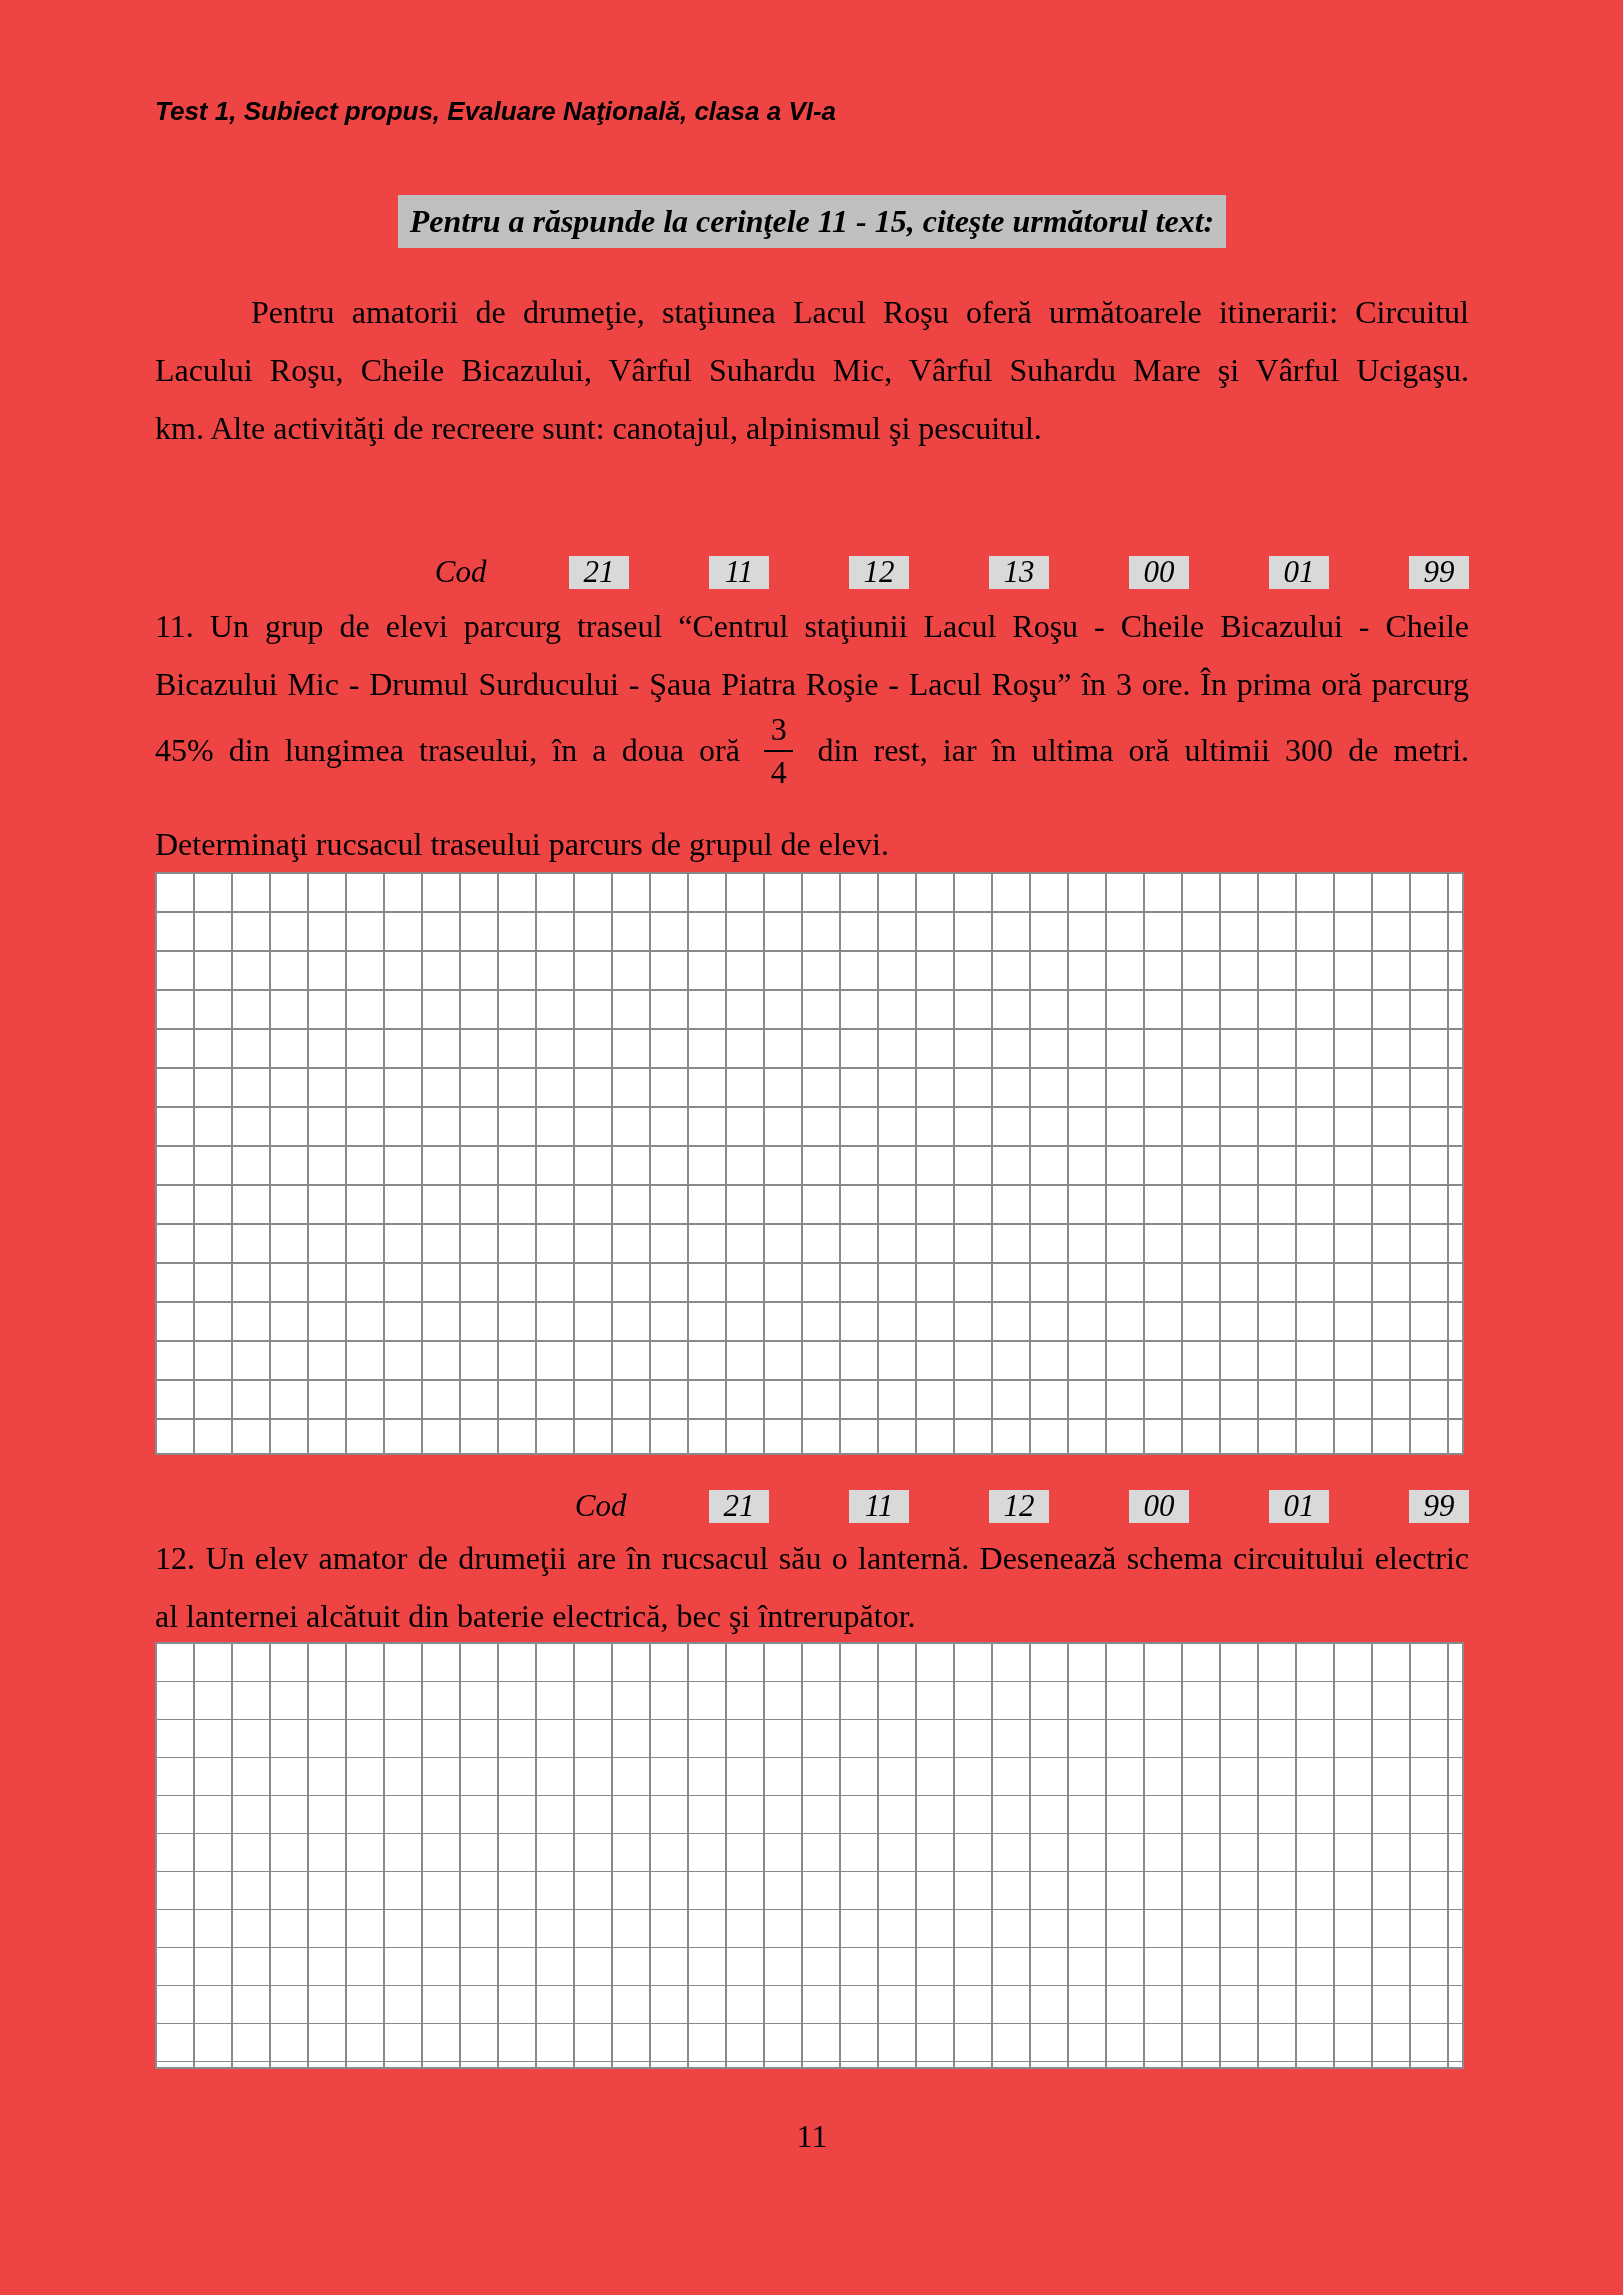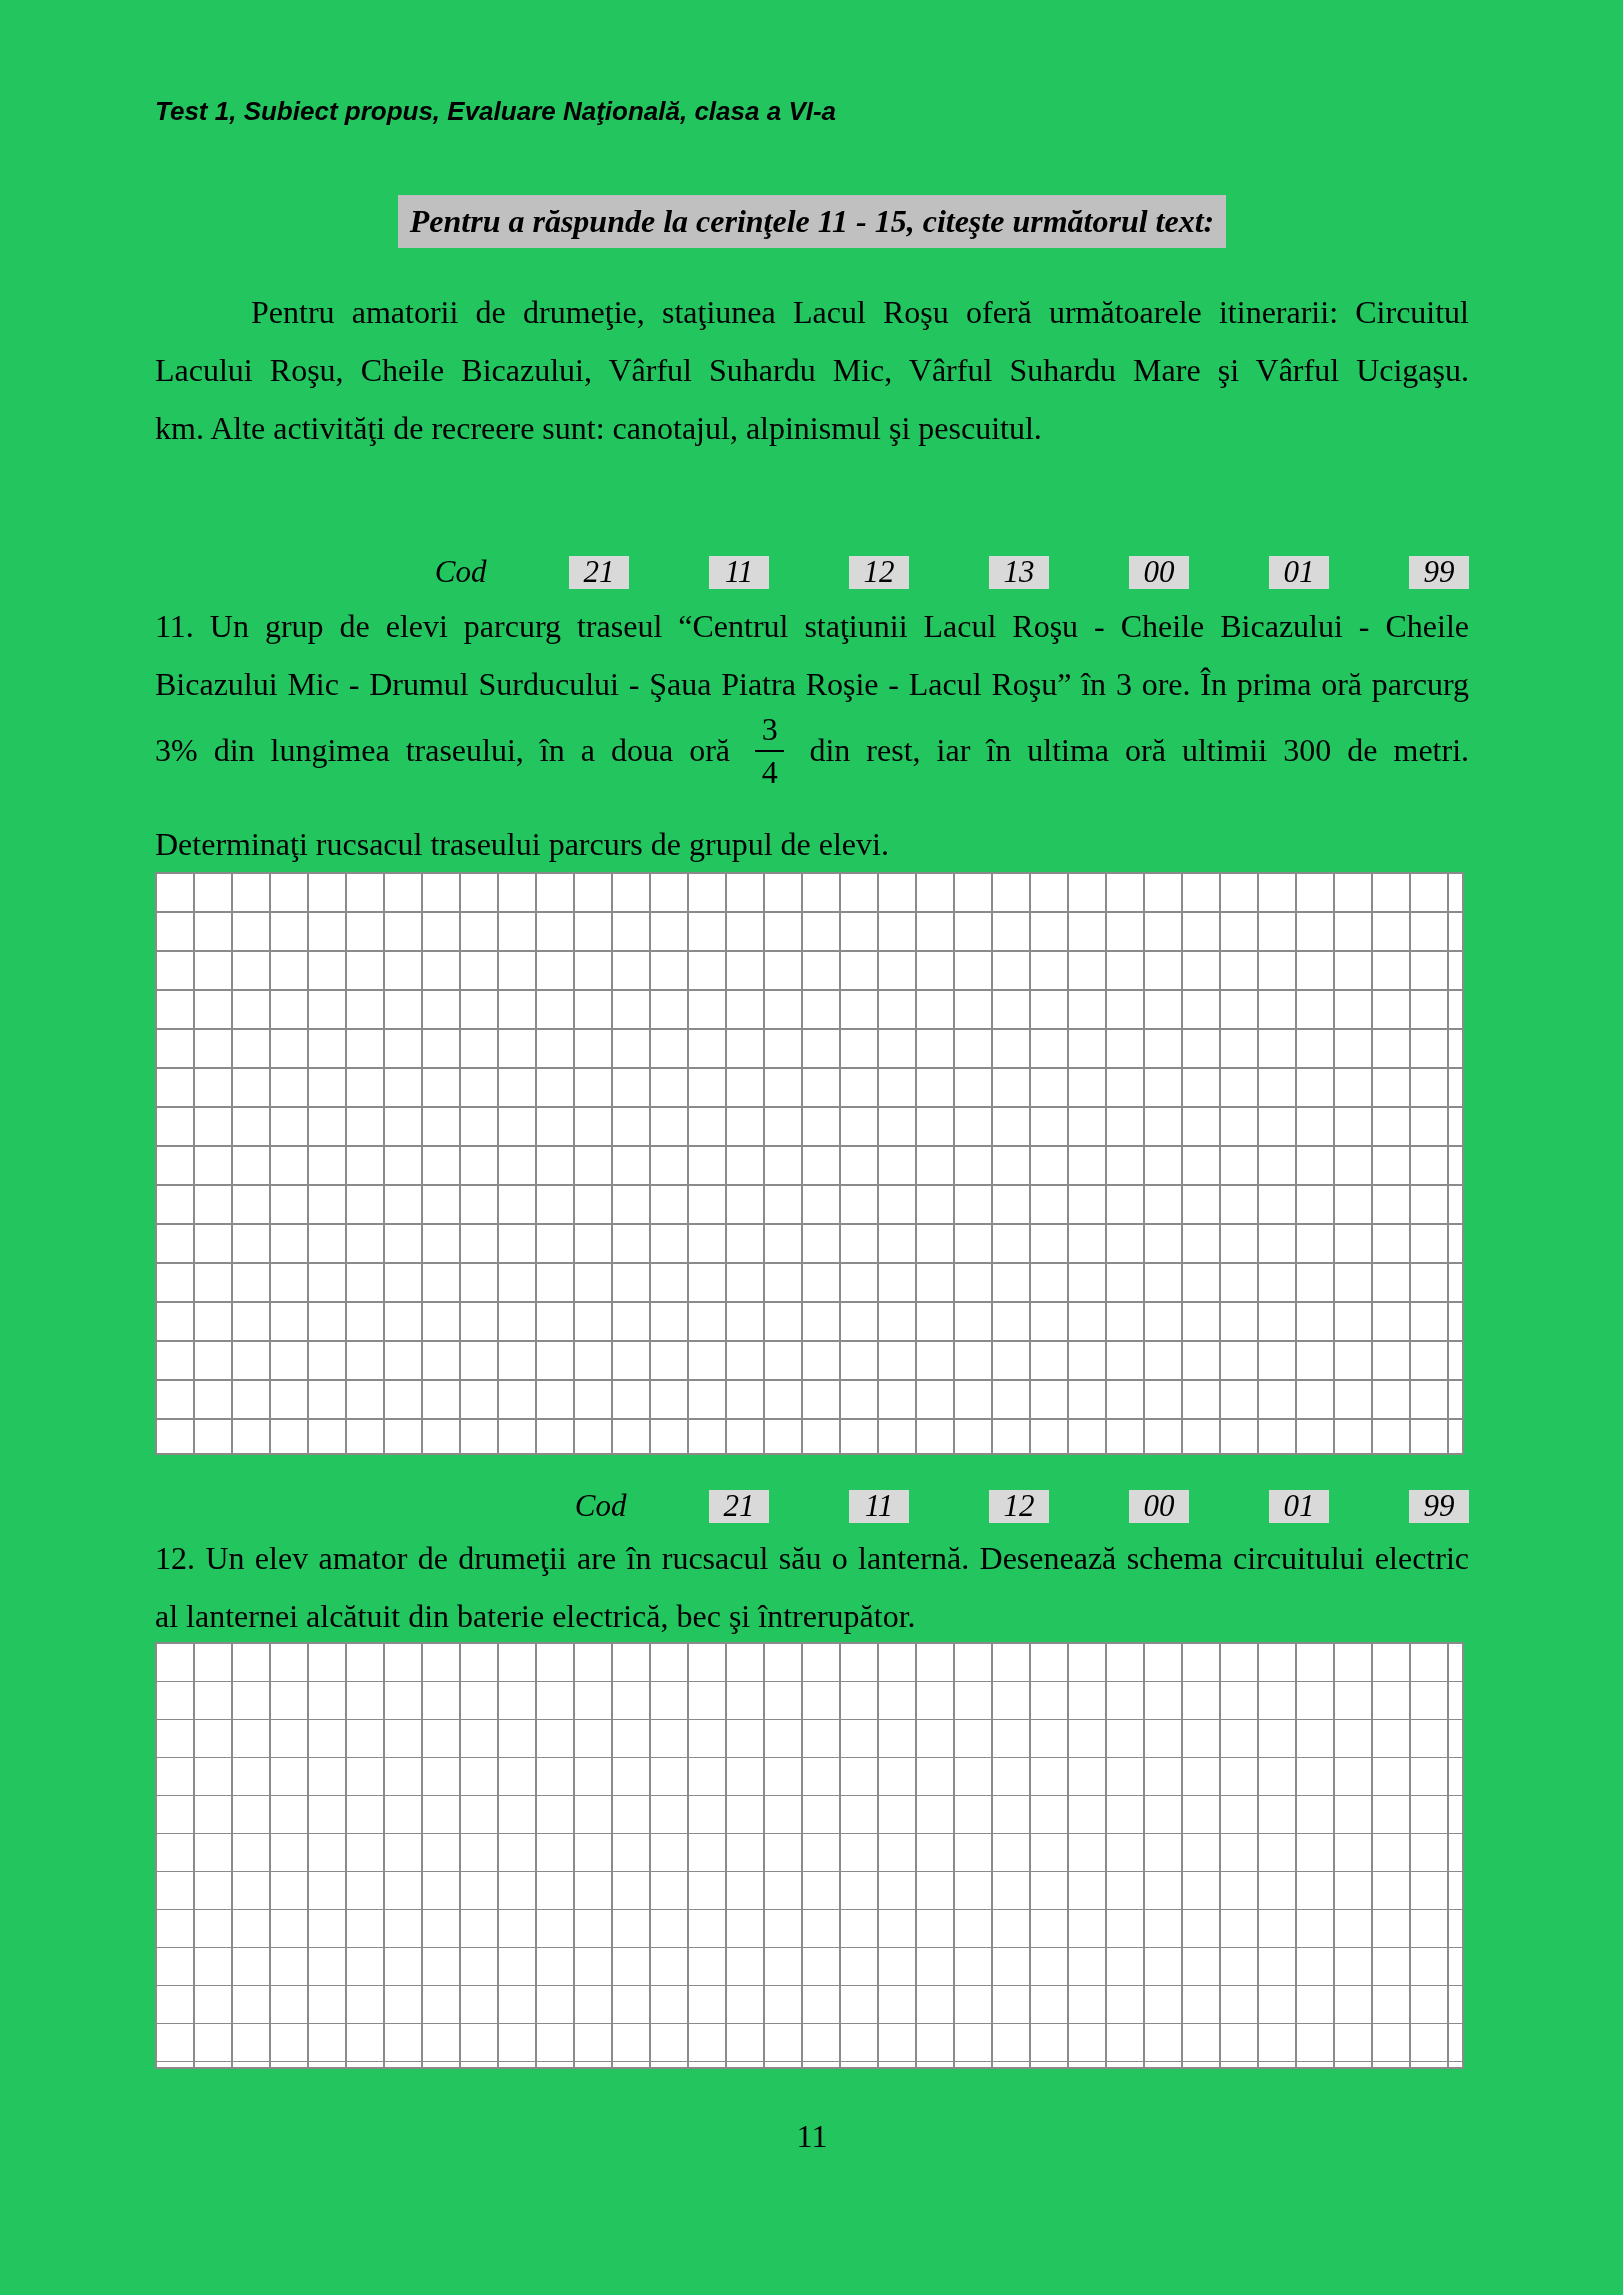--- a/index.html
+++ b/index.html
@@ -6,21 +6,21 @@
   html, body { background: #ffffff; }
   :root {
     --title-highlight: #c0c0c0;
     --cod-box-bg: #d9d9d9;
     --grid-line: #8a8a8a;
   }
   .page {
     position: relative;
     width: 1623px;
     height: 2295px;
-    background: #22c55e;
+    background: #ef4444;
     color: #000000;
     font-family: "Liberation Serif", serif;
     overflow: hidden;
     padding-left: 16px;
   }
   .abs { position: absolute; left: 155px; width: 1314px; }
 
   .header {
     top: 96px;
     font-family: "Liberation Sans", sans-serif;
@@ -130,21 +130,21 @@
 
   <div class="abs bodytext" style="top:597px">
     <div class="jline">
       <b>11.</b>
       <span>Un grup de elevi parcurg traseul “Centrul staţiunii Lacul Roşu - Cheile Bicazului - Cheile</span>
     </div>
     <div class="jline">Bicazului Mic - Drumul Surducului - Şaua Piatra Roşie - Lacul Roşu” în 3 ore. În prima oră parcurg</div>
   </div>
 
   <div class="abs bodytext jline" style="top:715px">
-    <span>3% din lungimea traseului, în a doua oră</span>
+    <span>45% din lungimea traseului, în a doua oră</span>
     <span class="frac">
         <span>3</span>
         <span class="frac-bar"></span>
         <span>4</span>
       </span>
     <span>din rest, iar în ultima oră ultimii 300 de metri.</span>
   </div>
 
   <div class="abs bodytext" style="top:815px">Determinaţi rucsacul traseului parcurs de grupul de elevi.</div>
 

